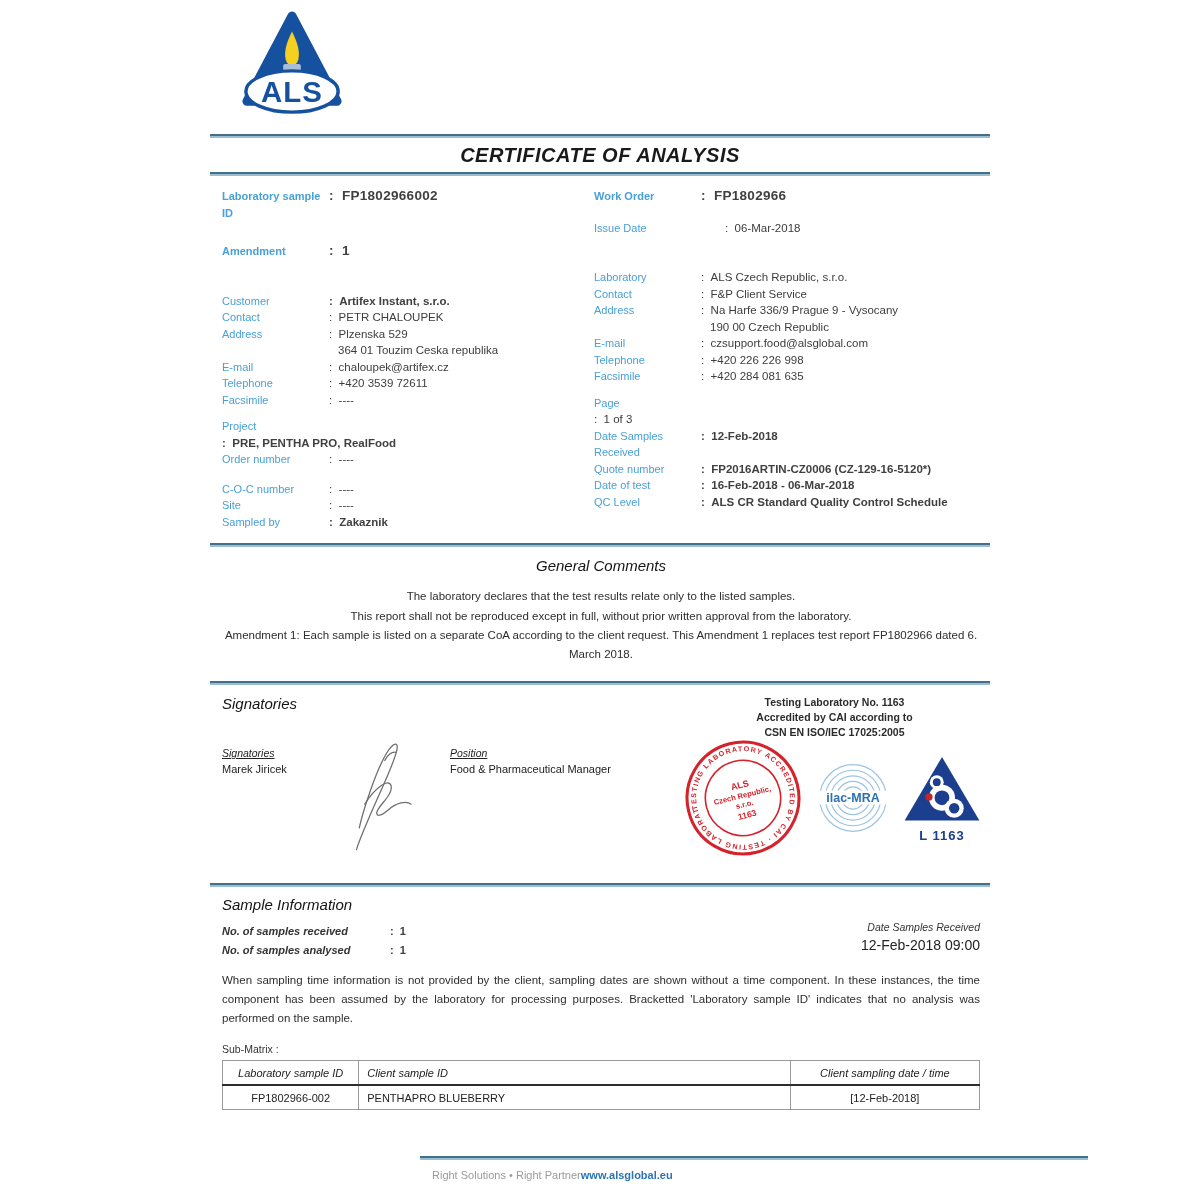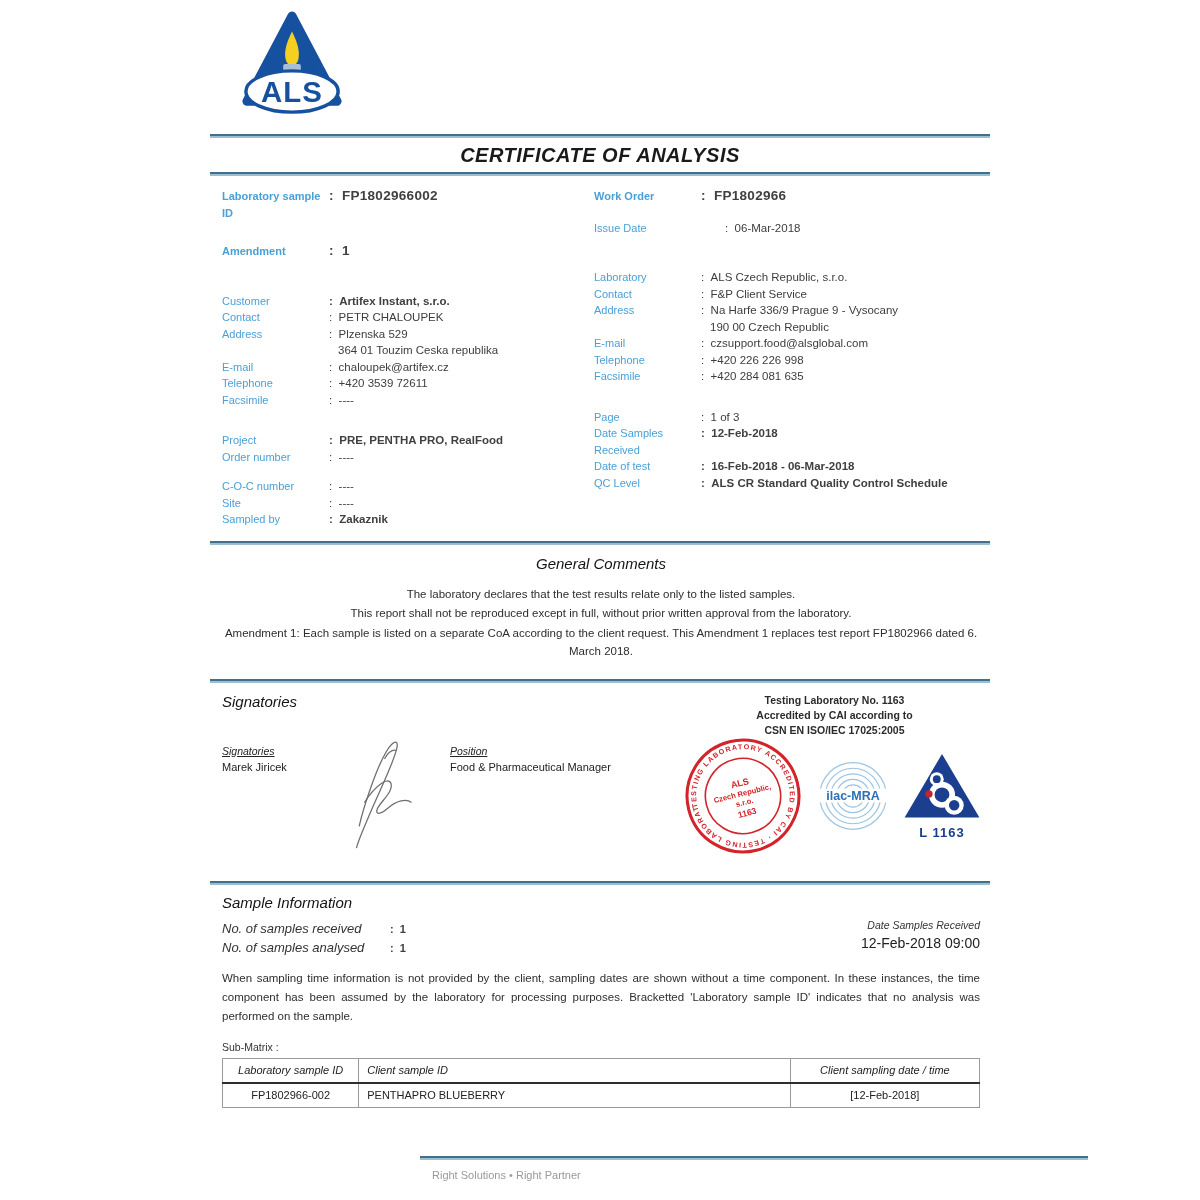--- a/index.html
+++ b/index.html
@@ -23,21 +23,21 @@
   .irow{display:flex;line-height:16.5px;font-size:11.5px;}
   .irow .lbl{width:107px;flex-shrink:0;color:#4aa0d6;font-size:11px;}
   .lbl.bl{font-weight:bold;}
   .irow .valwrap{display:flex;flex-direction:column;}
   .val{color:#3d3d3d;}
   .val::before{content:":\00a0\00a0";}
   .v2::before{content:"";padding-left:0;}
   .v2{padding-left:9px;color:#3d3d3d;}
   .b{font-weight:bold;color:#404040;}
   .lg{font-size:13.5px;letter-spacing:.3px;}
-  .gt11{margin-top:24px;} .gt13{margin-top:13px;} .gt15{margin-top:15px;gap:24px;}
+  .gt11{margin-top:10px;flex-direction:column;} .gt13{margin-top:13px;} .gt15{margin-top:15px;gap:24px;}
   .gt22{margin-top:22px;} .gt26{margin-top:33px;} .gt33{margin-top:33px;}
   .r1{margin-top:13px;} .r2{margin-top:13px;} .r3{margin-top:0;}
   
   .h{font-style:italic;font-size:15px;color:#141414;}
   
   .gc{padding-top:10px;padding-bottom:4px;text-align:center;}
   .gc p{margin:0 0 1px 0;font-size:11.5px;line-height:18.5px;color:#2e2e2e;}
   .gc .h{margin-bottom:13px;}
   
   .sig{position:relative;height:188px;padding-top:10px;}
@@ -52,38 +52,38 @@
   .stamps{position:absolute;right:8px;top:52px;display:flex;align-items:center;gap:12px;}
   .stamp-red{width:122px;height:122px;transform:rotate(-14deg);}
   .stamp-ilac{width:74px;height:74px;}
   .cai{display:flex;flex-direction:column;align-items:center;}
   .cai svg{width:80px;height:72px;}
   .cailbl{font-size:13px;font-weight:bold;color:#1c3e8f;margin-top:2px;letter-spacing:1px;}
   
   .si{padding-top:9px;}
   .sirow-wrap{display:flex;justify-content:space-between;margin-top:8px;}
   .sirow{line-height:17px;}
-  .silbl{display:inline-block;width:168px;font-style:italic;font-size:13px;color:#333;}
+  .silbl{display:inline-block;width:168px;font-style:italic;font-size:11px;color:#333;font-weight:bold;}
   .sival{font-size:11px;}
   .siright{text-align:right;}
   .sirlbl{font-style:italic;font-size:10.5px;color:#333;}
   .sirval{font-size:14px;color:#222;margin-top:4px;}
   .note{margin:12px 0 0 0;text-align:justify;font-size:11.5px;line-height:19px;color:#2e2e2e;}
   .submx{margin-top:15px;font-size:10.5px;color:#333;}
   table.smx{margin-top:5px;border-collapse:collapse;width:100%;font-size:11px;color:#222;
             border:1px solid #9a9a9a;}
   .smx th{font-style:italic;font-weight:normal;border-bottom:2px solid #2e2e2e;padding:3px 8px;height:17px;}
   .smx td{padding:3px 8px;height:17px;}
   .smx th+th,.smx td+td{border-left:1px solid #9a9a9a;}
   .smx th:nth-child(1),.smx td:nth-child(1){width:18%;text-align:center;}
   .smx th:nth-child(2),.smx td:nth-child(2){text-align:left;}
   .smx th:nth-child(3),.smx td:nth-child(3){width:25%;text-align:center;}
   
   .footer{position:absolute;left:210px;top:1156px;width:780px;}
-  .frow{display:flex;justify-content:space-between;margin-top:9px;font-size:11px;}
+  .frow{display:flex;margin-top:9px;font-size:11px;}
   .fleft{color:#9a9a9a;}
   .fright{color:#2a74b5;font-weight:bold;}
   svg text{font-family:"Liberation Sans","DejaVu Sans",sans-serif;}
 </style>
 </head>
 <body>
 
 <div class="page">
   <div class="content">
 
@@ -198,20 +198,24 @@
           <span class="lbl">Facsimile</span>
           <span class="val">+420 284 081 635</span>
         </div>
         <div class="irow gt11">
           <span class="lbl">Page</span>
           <span class="val">1 of 3</span>
         </div>
         <div class="irow">
           <span class="lbl">Date Samples Received</span>
           <span class="val b">12-Feb-2018</span>
+        </div>
+        <div class="irow">
+          <span class="lbl">Quote number</span>
+          <span class="val b">FP2016ARTIN-CZ0006 (CZ-129-16-5120*)</span>
         </div>
         <div class="irow">
           <span class="lbl">Date of test</span>
           <span class="val b">16-Feb-2018 - 06-Mar-2018</span>
         </div>
         <div class="irow">
           <span class="lbl">QC Level</span>
           <span class="val b">ALS CR Standard Quality Control Schedule</span>
         </div>
       </div>

